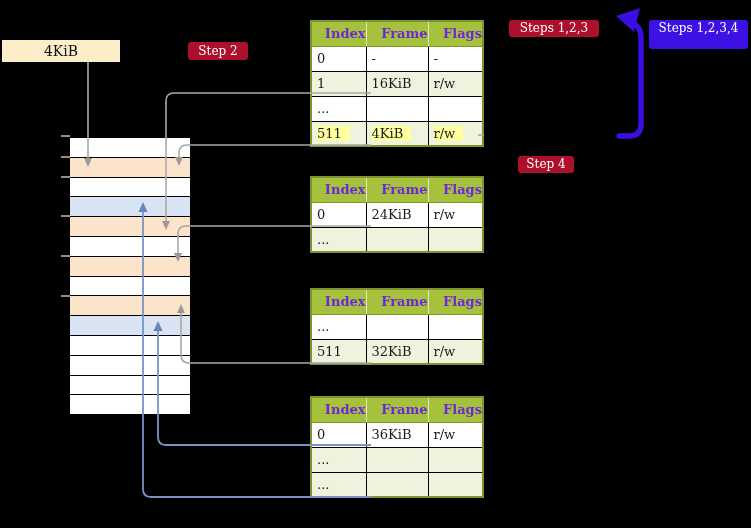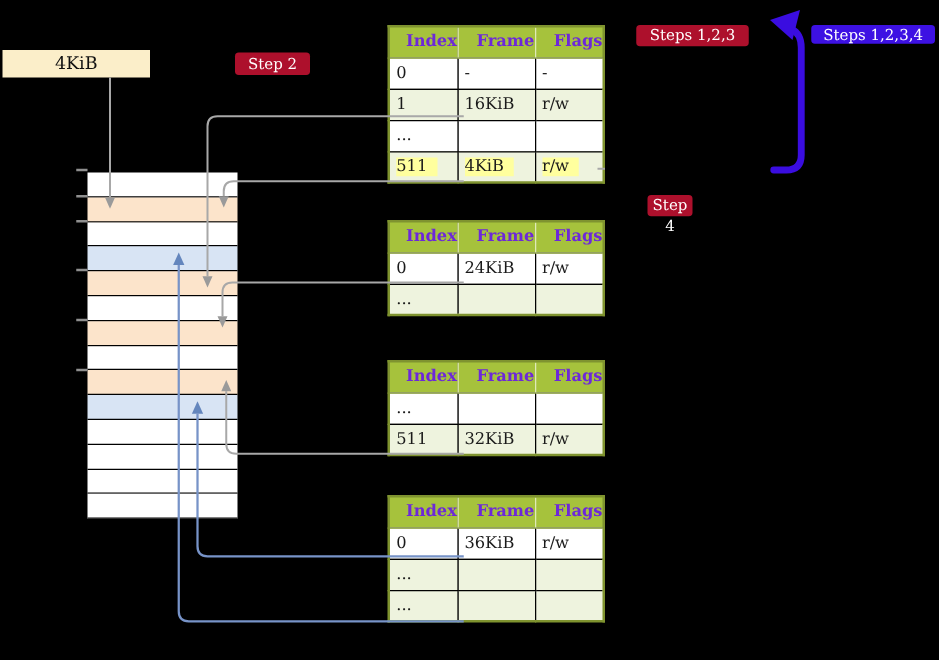--- a/index.html
+++ b/index.html
@@ -15,22 +15,22 @@
   
   #frame-size-box{position:absolute;left:2px;top:40px;width:118px;height:22px;
       background:#fbeec9;color:#111;font-size:14px;line-height:22px;text-align:center;}
   
   .badge{position:absolute;color:#fff;font-size:12px;text-align:center;
          border-radius:3px;line-height:17px;}
   .badge.red{background:#ad102c;}
   .badge.blue{background:#3d11e3;}
   #badge-step0{left:188px;top:42px;width:60px;height:18px;line-height:18px;}
   #badge-steps123{left:509px;top:20px;width:90px;height:17px;}
-  #badge-steps1234{left:649px;top:20px;width:99px;height:15px;}
-  #badge-step4{left:518px;top:156px;width:36px;height:17px;}
+  #badge-steps1234{left:649px;top:20px;width:99px;height:29px;}
+  #badge-step4{left:518px;top:156px;width:56px;height:17px;}
   
   table.ptable{position:absolute;left:310px;width:172px;border-collapse:collapse;
       border:2px solid #7f932f;font-size:13px;table-layout:fixed;}
   .ptable th{background:#a6c23c;color:#6d28d9;font-weight:bold;text-align:right;
       height:25px;box-sizing:border-box;padding:0 0 0 5px;
       border-right:1px solid #dfe9b8;border-bottom:1px solid #7f932f;}
   .ptable td{background:#fff;color:#1a1a1a;height:25px;box-sizing:border-box;
       padding:0 0 0 5px;border-right:1px solid #000;border-bottom:1px solid #000;}
   .ptable tr.alt td{background:#eef3de;}
   .hl{background:#ffff9e;display:inline-block;padding:0 8px 0 0;}

